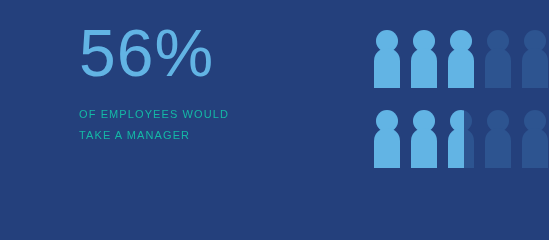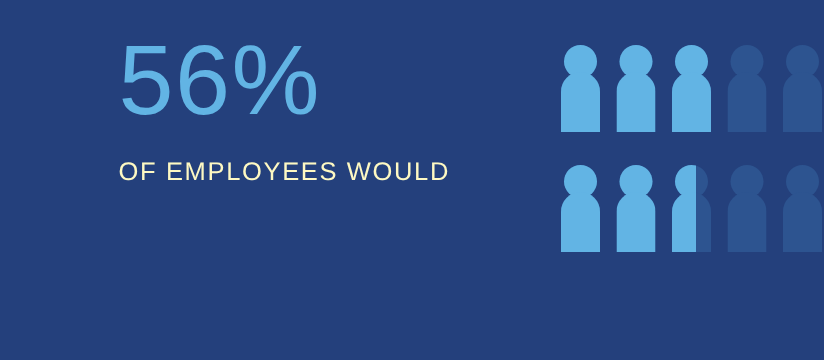--- a/index.html
+++ b/index.html
@@ -34,25 +34,25 @@
     letter-spacing: 1px;
     color: #62b4e4;
     white-space: nowrap;
   }
   .stat-caption {
     margin-top: 16px;
   }
   .caption-line {
     display: block;
     font-family: "Liberation Sans", sans-serif;
-    font-size: 17px;
+    font-size: 11px;
     line-height: 21px;
     font-weight: 400;
     letter-spacing: 1.1px;
-    color: #fef9c3;
+    color: #14b8a6;
     text-transform: uppercase;
     white-space: nowrap;
   }
 
   
   .pictogram {
     position: absolute;
     left: 331px;
     top: 30px;
     width: 190px;
@@ -105,20 +105,21 @@
 </style>
 </head>
 <body>
 
 <div id="infographic" style="background: rgb(36, 64, 124); margin-left: 43px;">
 
   <div class="stat-block">
     <span class="stat-value">56%</span>
     <div class="stat-caption">
       <span class="caption-line">OF EMPLOYEES WOULD</span>
+      <span class="caption-line">TAKE A MANAGER</span>
     </div>
   </div>
 
   <div class="pictogram">
 
     <div class="picto-row">
       <div class="person">
         <div class="layer base" style="color: rgb(45, 84, 144);">
             <span class="head"></span>
             <span class="body"></span>

